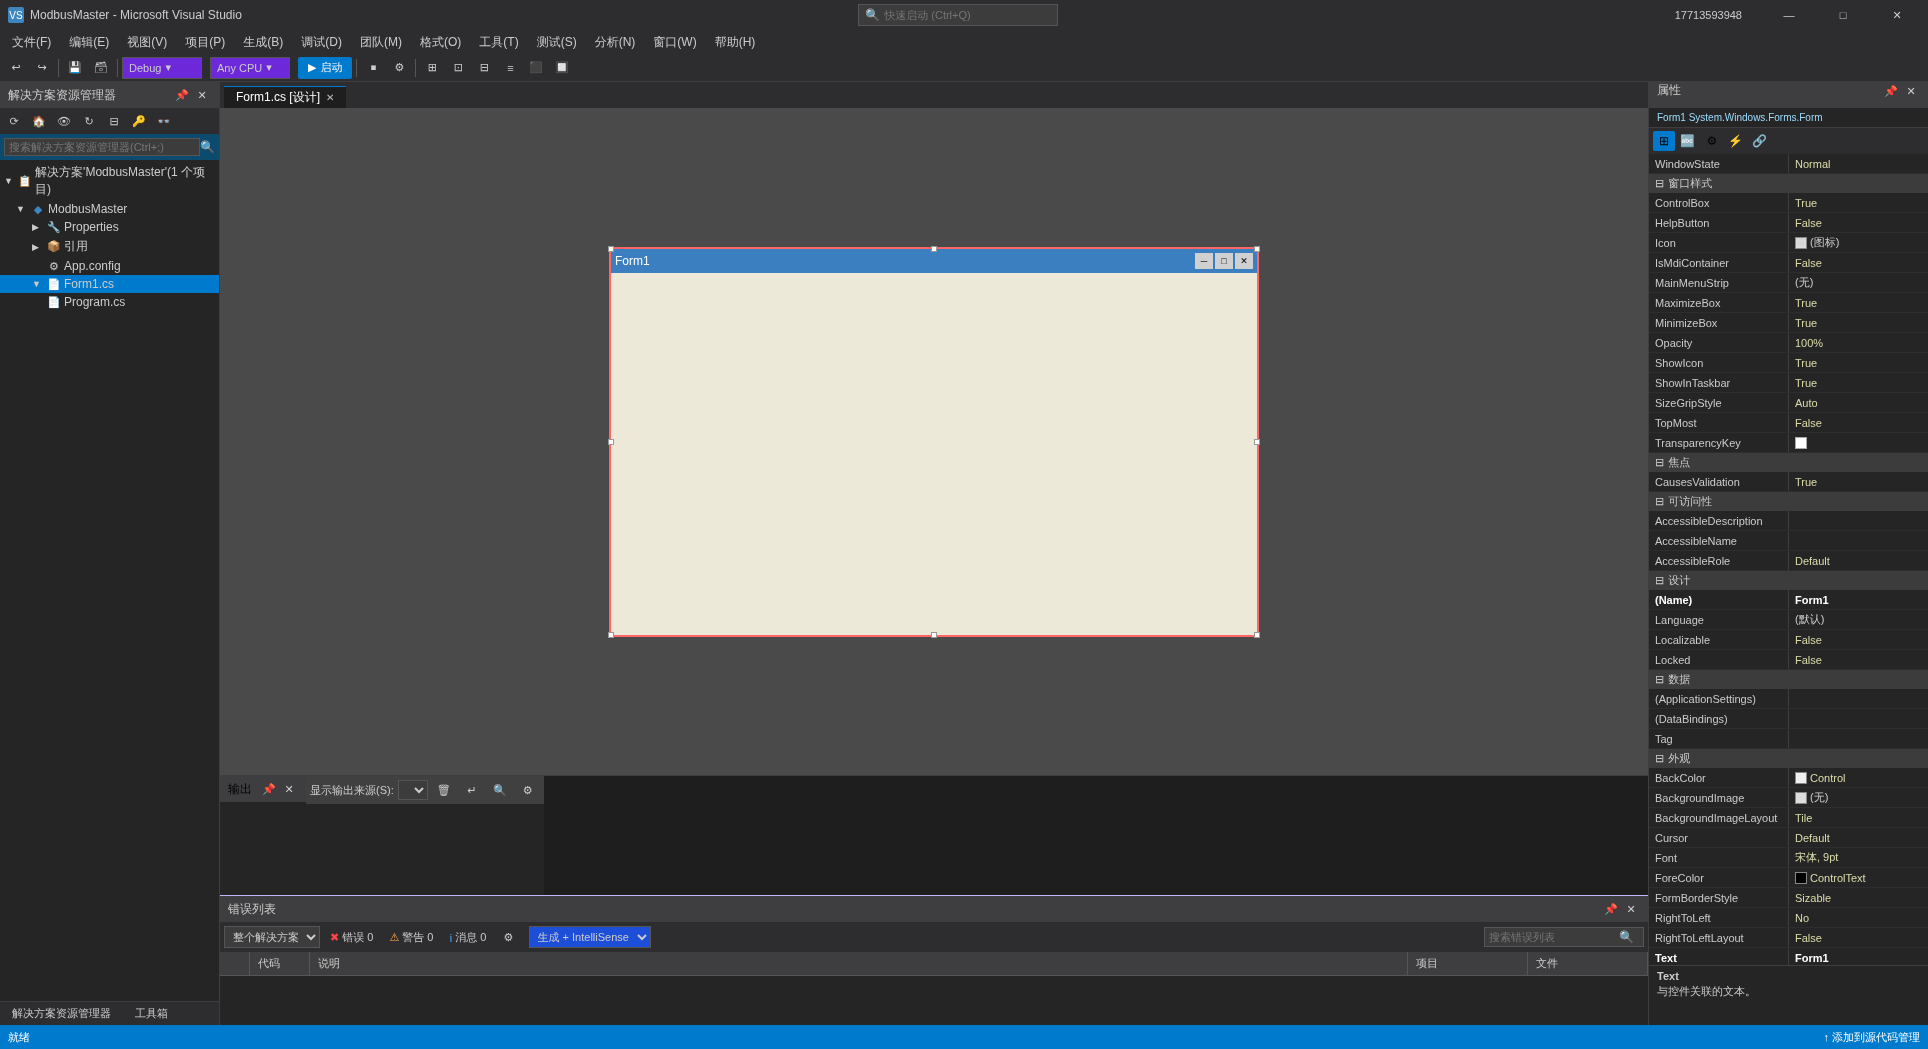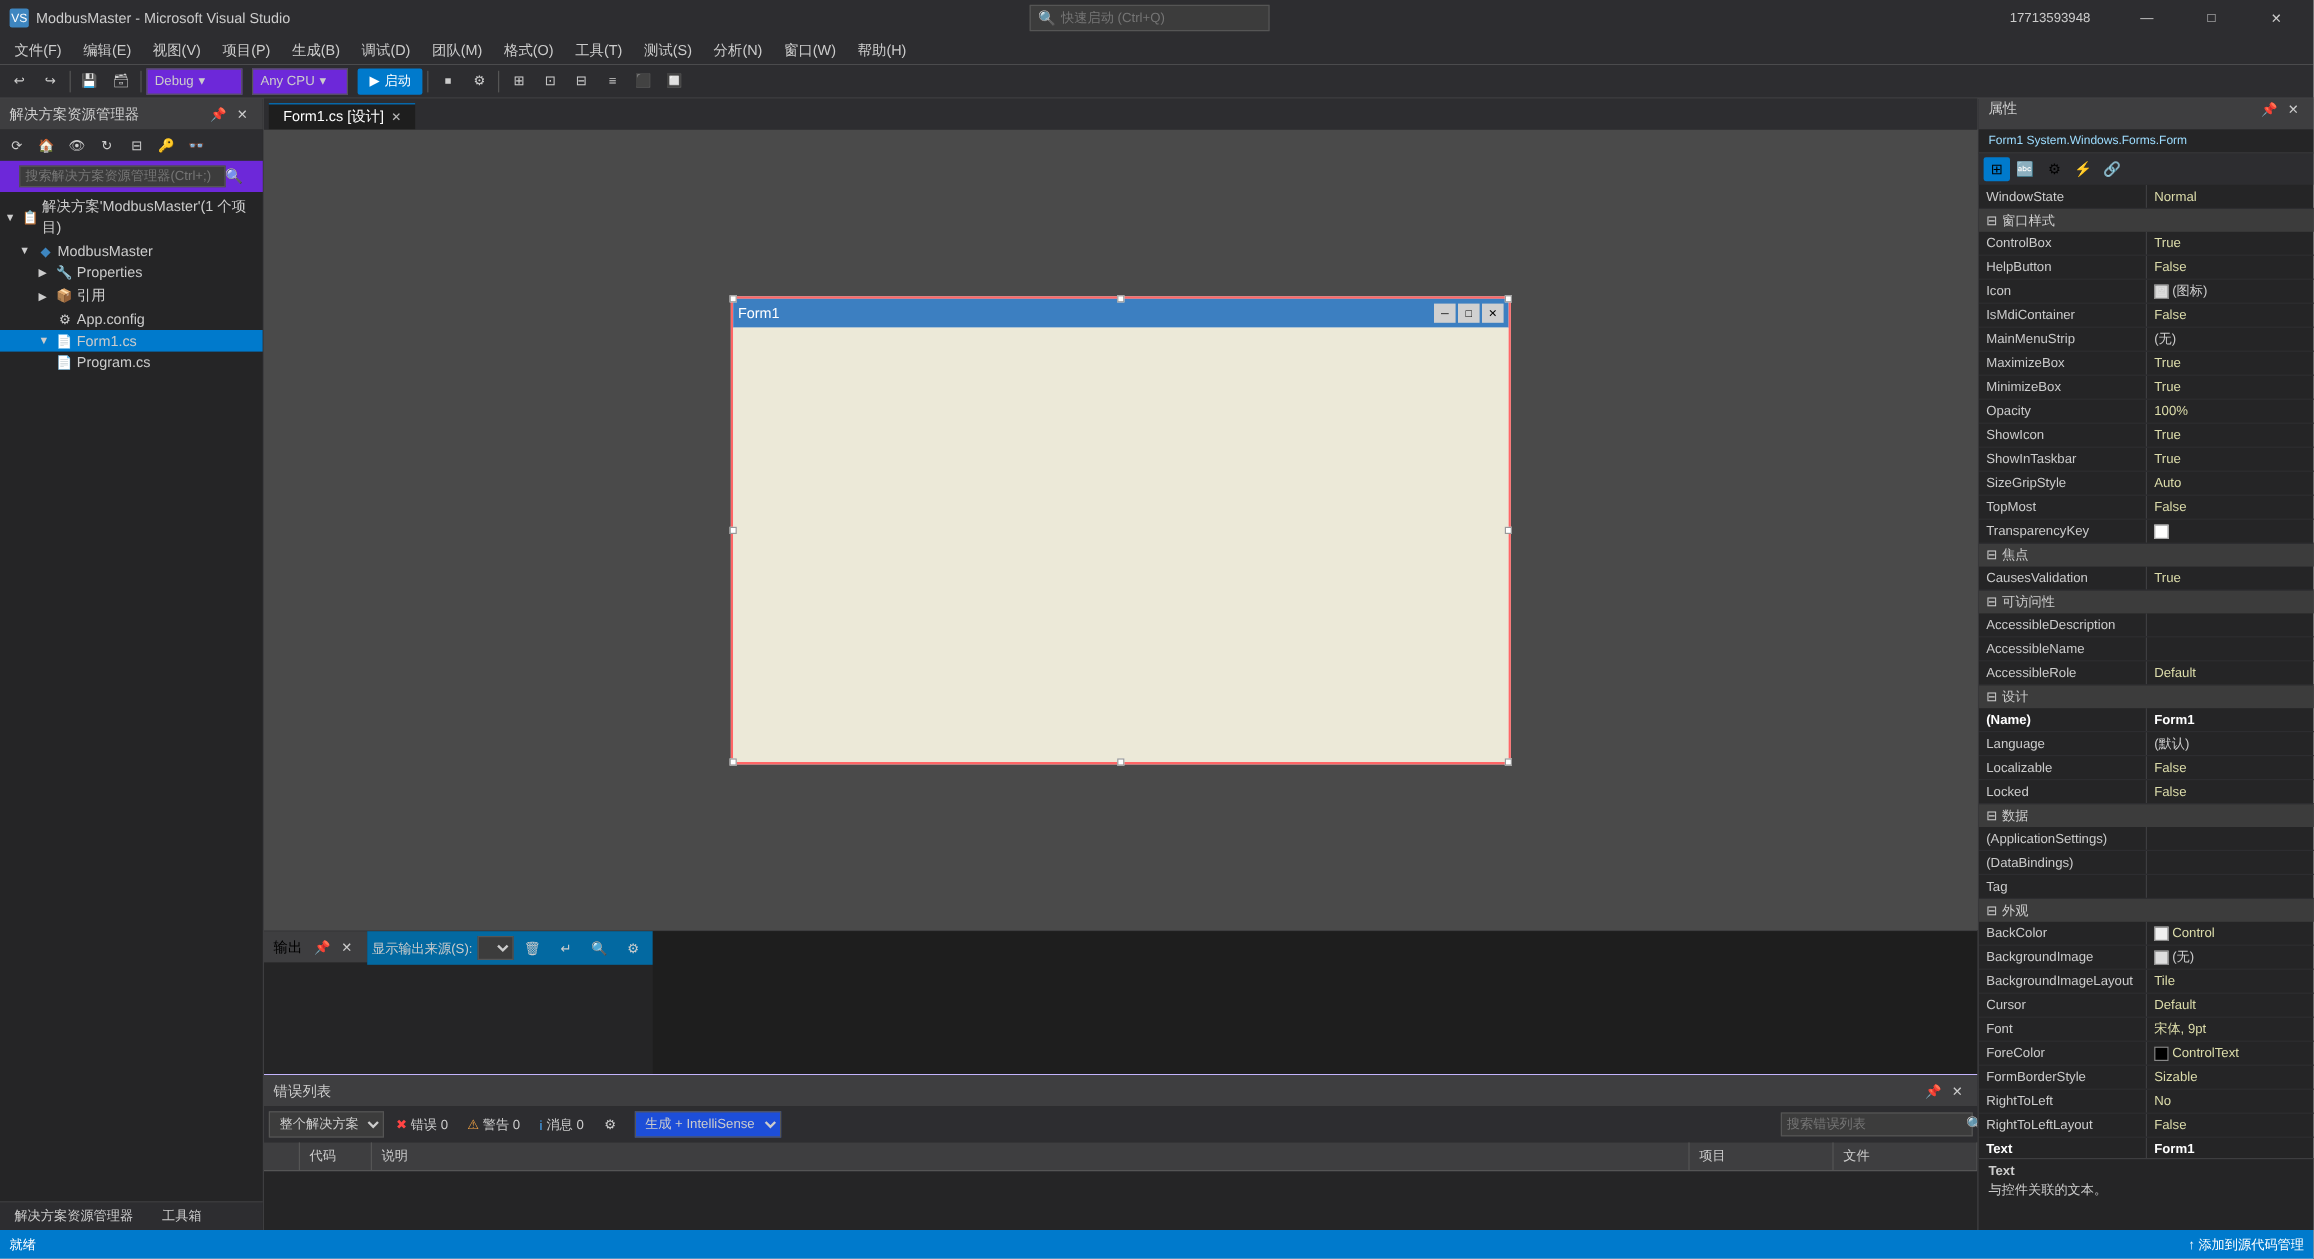--- a/index.html
+++ b/index.html
@@ -26,21 +26,21 @@
     .tb-dropdown { background: #6d28d9; border: 1px solid #555; color: #ccc; height: 22px; padding: 0 6px; font-size: 11px; display: flex; align-items: center; gap: 4px; cursor: pointer; min-width: 80px; }
     .tb-play-btn { background: #007acc; color: white; padding: 2px 10px; font-size: 11px; height: 22px; display: flex; align-items: center; gap: 4px; cursor: pointer; border-radius: 2px; }
 
     
     #main-layout { display: flex; height: calc(1049px - 30px - 24px - 28px - 24px); }
 
     
     #solution-explorer { width: 220px; background: #252526; color: #ccc; display: flex; flex-direction: column; border-right: 1px solid #3e3e40; }
     #se-header { background: #3e3e40; padding: 4px 8px; font-size: 12px; color: #ccc; display: flex; justify-content: space-between; align-items: center; height: 26px; }
     #se-toolbar { display: flex; align-items: center; padding: 2px; gap: 1px; background: #2d2d30; height: 26px; }
-    #se-search { display: flex; align-items: center; padding: 2px 16px; background: #6d28d9; height: 26px; }
+    #se-search { display: flex; align-items: center; padding: 2px 4px; background: #0c4a6e; height: 26px; }
     #se-search input { background: #3c3c3c; border: 1px solid #555; color: #ccc; font-size: 11px; flex: 1; height: 18px; padding: 0 4px; outline: none; }
     #se-tree { flex: 1; overflow: auto; padding: 2px 0; }
     .tree-item { display: flex; align-items: center; padding: 2px 4px; cursor: pointer; font-size: 12px; gap: 2px; }
     .tree-item.selected { background: #007acc; }
     .tree-indent-1 { padding-left: 16px; }
     .tree-indent-2 { padding-left: 32px; }
     .tree-arrow { font-size: 9px; width: 12px; color: #ccc; }
     .tree-icon { width: 16px; height: 14px; font-size: 11px; display: flex; align-items: center; justify-content: center; }
 
     
@@ -58,40 +58,40 @@
     #form-titlebar { background: #3c7fc1; height: 24px; display: flex; align-items: center; padding: 0 4px; justify-content: space-between; }
     #form-title-text { color: white; font-size: 12px; }
     #form-controls { display: flex; gap: 2px; }
     .form-ctrl-btn { width: 18px; height: 16px; background: #d0d0d0; display: flex; align-items: center; justify-content: center; font-size: 9px; cursor: pointer; }
     #form-body { background: #ece9d8; flex: 1; }
     .selection-handle { position: absolute; width: 6px; height: 6px; background: white; border: 1px solid #999; }
 
     
     #output-panel { height: 120px; background: #252526; border-top: 1px solid #3e3e40; display: flex; flex-direction: row; }
     #output-header { background: #3e3e40; height: 26px; display: flex; align-items: center; padding: 0 8px; gap: 8px; justify-content: space-between; }
-    #output-toolbar { display: flex; align-items: center; padding: 2px 4px; gap: 4px; background: #0369a1; height: 28px; }
+    #output-toolbar { display: flex; align-items: center; padding: 2px 4px; gap: 4px; background: #404040; height: 28px; }
     #output-source-select { background: #3c3c3c; border: 1px solid #555; color: #ccc; font-size: 11px; height: 20px; padding: 0 4px; }
     #output-content { flex: 1; background: #1e1e1e; }
 
     
     #errorlist-panel { height: 130px; background: #252526; border-top: 1px solid #c4b5fd; display: flex; flex-direction: column; }
     #errorlist-header { background: #3e3e40; height: 26px; display: flex; align-items: center; padding: 0 8px; font-size: 12px; color: #ccc; justify-content: space-between; }
     #errorlist-toolbar { display: flex; align-items: center; padding: 2px 4px; gap: 4px; background: #2d2d30; height: 30px; }
     .el-count-btn { display: flex; align-items: center; gap: 3px; padding: 2px 6px; background: transparent; color: #ccc; font-size: 11px; cursor: pointer; height: 22px; }
     .el-count-btn .icon-error { color: #f44; }
     .el-count-btn .icon-warn { color: #fa4; }
     .el-count-btn .icon-info { color: #4af; }
     #errorlist-table { flex: 1; }
     #errorlist-table-header { display: flex; background: #3e3e40; height: 24px; align-items: center; border-bottom: 1px solid #555; }
     .el-col { padding: 0 8px; font-size: 11px; color: #ccc; border-right: 1px solid #555; height: 100%; display: flex; align-items: center; }
     .el-col-code { width: 60px; }
     .el-col-desc { flex: 1; }
     .el-col-proj { width: 120px; }
     .el-col-file { width: 120px; }
-    #errorlist-search { margin-left: auto; display: flex; align-items: center; background: #3c3c3c; border: 1px solid #555; height: 20px; padding: 0 4px; gap: 20px; width: 160px; }
+    #errorlist-search { margin-left: auto; display: flex; align-items: center; background: #3c3c3c; border: 1px solid #555; height: 20px; padding: 0 4px; gap: 0; width: 160px; }
     #errorlist-search input { background: transparent; border: none; outline: none; color: #ccc; font-size: 11px; width: 130px; }
 
     
     #properties-panel { width: 280px; background: #252526; border-left: 1px solid #3e3e40; display: flex; flex-direction: column; }
     #prop-header { background: #3e3e40; height: 26px; display: flex; align-items: flex-start; padding: 0 8px; font-size: 12px; color: #ccc; justify-content: space-between; }
     #prop-type { font-size: 10px; color: #9cdcfe; padding: 4px 8px; background: #252526; border-bottom: 1px solid #3e3e40; }
     #prop-toolbar { display: flex; align-items: center; padding: 2px 4px; gap: 2px; background: #2d2d30; height: 26px; }
     .prop-tb-btn { width: 22px; height: 20px; display: flex; align-items: center; justify-content: center; cursor: pointer; border-radius: 2px; }
     .prop-tb-btn.active { background: #007acc; }
     #prop-grid { flex: 1; overflow-y: auto; }

